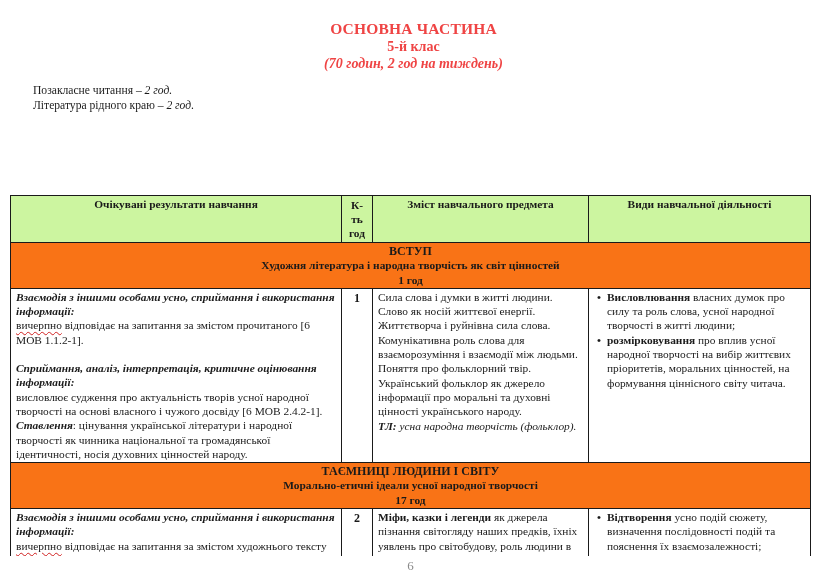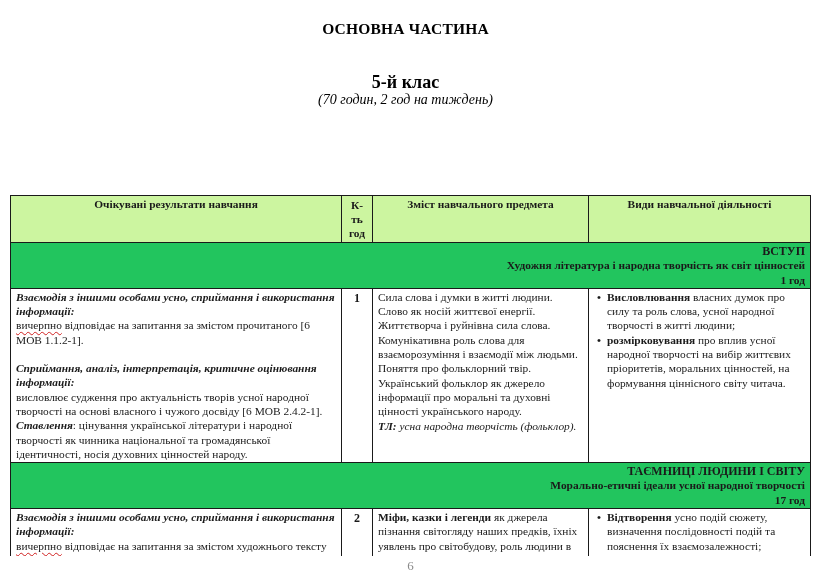--- a/index.html
+++ b/index.html
@@ -1,39 +1,39 @@
 <!DOCTYPE html>
 <html><head>
 <meta charset="utf-8">
 <style>
   html, body { margin: 0; padding: 0; background: #ffffff; }
   body {
     width: 821px; height: 578px; overflow: hidden; position: relative;
     font-family: "Liberation Serif", "DejaVu Serif", serif;
     color: #1a1a1a;
   }
-  .title-block { position: absolute; top: 20px; left: 8px; width: 795px; text-align: center; color: #000000; }
+  .title-block { position: absolute; top: 20px; left: 16px; width: 795px; text-align: center; color: #ef4444; }
   .title-main { font-weight: bold; font-size: 15.5px; line-height: 18px; letter-spacing: 0.2px; }
-  .title-grade { font-weight: bold; font-size: 18px; line-height: 17px; margin-top: 36px; }
-  .title-hours { font-style: italic; font-size: 14px; line-height: 17px; }
+  .title-grade { font-weight: bold; font-size: 14px; line-height: 17px; }
+  .title-hours { font-style: italic; font-size: 14px; line-height: 17px; font-weight: bold; }
 
   .summary { position: absolute; top: 84px; left: 33px; font-size: 11.6px; line-height: 14.6px; }
   .summary .row { white-space: nowrap; }
   .summary .val { font-style: italic; }
   .spell { text-decoration: underline wavy #d02020; text-decoration-thickness: 1px; text-underline-offset: 2px; }
 
   table.plan {
     position: absolute; top: 195px; left: 10px; width: 800px;
     border-collapse: collapse; table-layout: fixed;
     font-size: 11.4px; line-height: 14.3px;
   }
   table.plan td, table.plan th { border: 1px solid #1a1a1a; vertical-align: top; padding: 1px 5px 1px 5px; }
   .hdr th { background: #ccf5a0; font-weight: bold; text-align: center; height: 40px; padding-top: 2px; }
   .hdr th.k { line-height: 14px; padding: 2px 2px; }
-  .section td { background: #22c55e; text-align: right; font-weight: bold; padding: 2px 4px 1px; }
+  .section td { background: #f97316; text-align: center; font-weight: bold; padding: 2px 4px 1px; }
   .section .sec-title { font-size: 12px; }
   .cnt { text-align: center; font-weight: bold; font-size: 12px; padding-top: 2px !important; }
   .it { font-style: italic; font-weight: bold; }
   .b { font-weight: bold; text-align: right; }
   .gl { font-style: italic; margin-top: 36px; }
   ul.acts { margin: 0; padding: 0 0 0 13px; list-style: none; }
   ul.acts li { position: relative; }
   ul.acts li::before { content: "•"; position: absolute; left: -10px; top: 0; font-weight: bold; }
   .gap { height: 14px; }
   .page-num { position: absolute; top: 558px; left: 0; width: 821px; text-align: center; color: #8a8a8a; font-size: 13px; }
@@ -42,20 +42,22 @@
 </head>
 <body>
 
 <div class="title-block">
   <div class="title-main">ОСНОВНА ЧАСТИНА</div>
   <div class="title-grade">5-й клас</div>
   <div class="title-hours">(70 годин, 2 год на тиждень)</div>
 </div>
 
 <div class="summary">
+  <div class="row"><span>Позакласне читання – </span><span class="val">2 год.</span></div>
+  <div class="row"><span>Література рідного краю – </span><span class="val">2 год.</span></div>
 </div>
 
 <div class="clip">
 <table class="plan">
   <colgroup>
     <col style="width:331px">
         <col style="width:31px">
         <col style="width:216px">
         <col style="width:222px">
   </colgroup>

